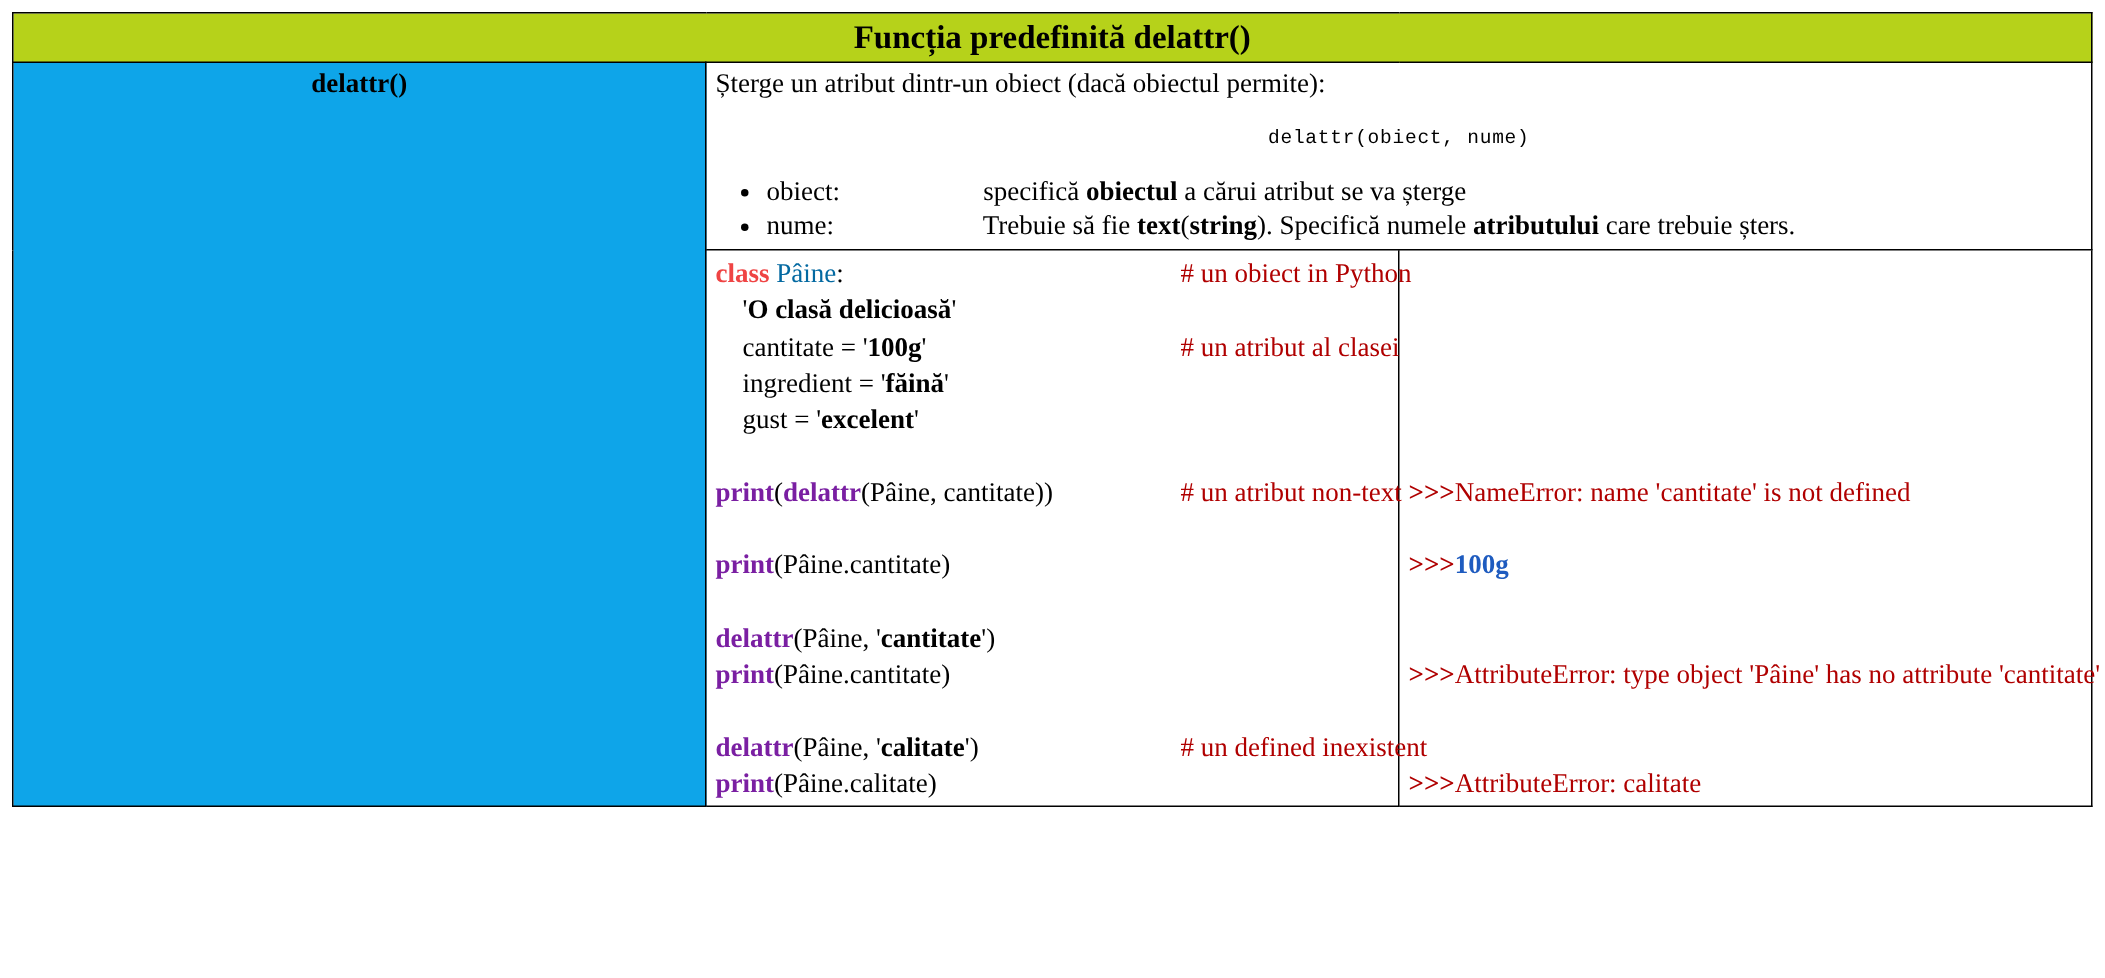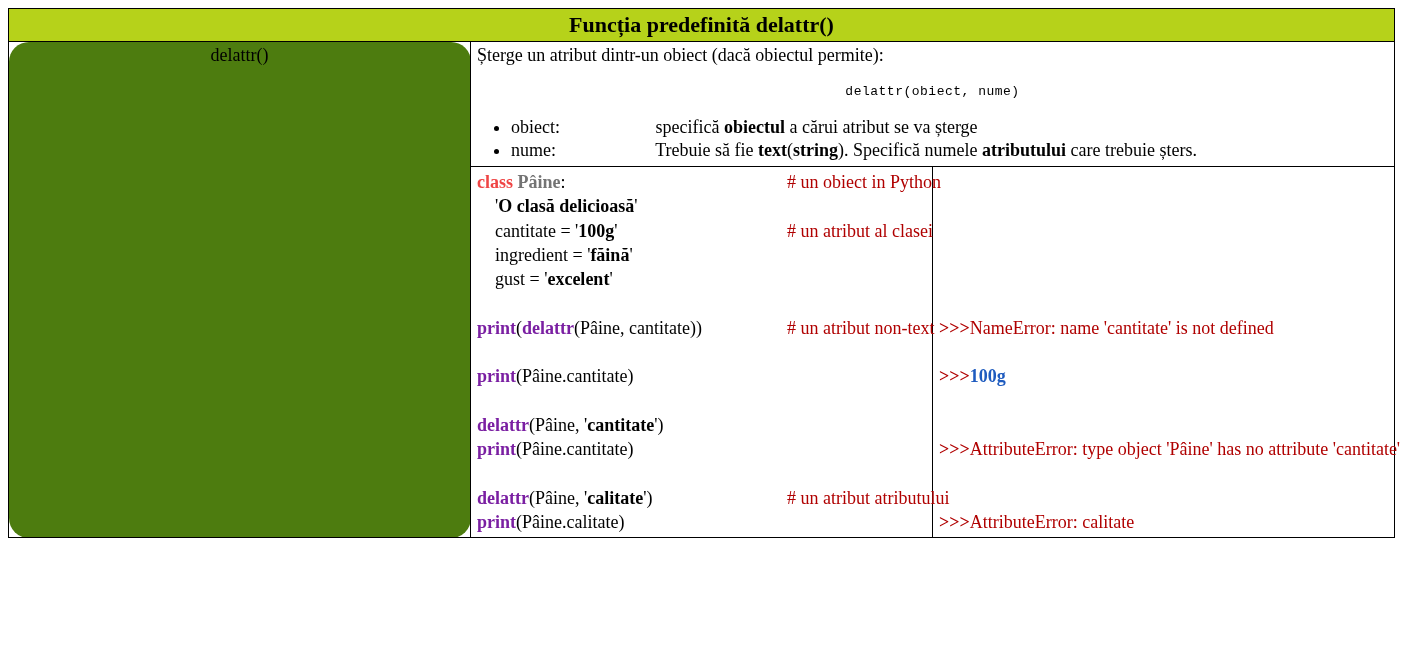--- a/index.html
+++ b/index.html
@@ -23,26 +23,25 @@
     vertical-align: top;
   }
   th.header {
     background: #b6d21a;
     text-align: center;
     font-weight: bold;
     font-size: 22px;
     padding: 6px;
   }
   td.sidebar {
-    background: #4d7c0f;
+    background: #0ea5e9;
     width: 100px;
     text-align: center;
     vertical-align: middle;
-    font-weight: normal;
-    border-radius: 20px;
+    font-weight: bold;
   }
   td.desc {
     padding: 8px 4px 8px 4px;
   }
   .syntax-line {
     text-align: center;
     font-family: "Liberation Mono","Courier New",monospace;
     font-size: 13px;
     letter-spacing: 0.5px;
     margin: 18px 0 18px 0;
@@ -55,21 +54,21 @@
     margin: 0;
     padding: 0 0 2px 0;
   }
   .param-name { display:inline-block; width: 140px; }
   .code-cell { padding: 4px 4px 4px 4px; }
   .code-line { white-space: pre; font-family: "Liberation Serif","Times New Roman",serif; font-size:18px; line-height:1.35; }
   .indent { padding-left: 18px; }
   .out-cell { padding-top:4px;margin-top:13px; }
   .out-line { white-space: pre; font-family: "Liberation Serif","Times New Roman",serif; font-size:18px; line-height:1.35;}
   .kw-orange { color:#ef4444; font-weight:bold; }
-  .kw-blue   { color:#737373; font-weight:bold; }
+  .kw-blue   { color:#0369a1; font-weight:normal; }
   .kw-green  { color:#000000; font-weight:bold; }
   .kw-purple { color:#7a1fa2; font-weight:bold; }
   .kw-red    { color:#b00000; }
   .kw-bluebold { color:#1e5bbf; font-weight:bold; }
   .bold { font-weight:bold; }
   .prompt { color:#b00000; font-weight:bold; }
   .comment-col { display:inline-block; }
   .code-first { display:inline-block; }
 </style>
 </head>
@@ -109,21 +108,21 @@
 <div class="code-line indent"><span>ingredient = '</span><span class="kw-green">făină</span><span>'</span></div>
 <div class="code-line indent"><span>gust = '</span><span class="kw-green">excelent</span><span>'</span></div>
 <div class="code-line"> </div>
 <div class="code-line"><span class="code-first" style="width:310px"><span class="kw-purple">print</span><span>(</span><span class="kw-purple">delattr</span><span>(Pâine, cantitate))</span></span><span class="kw-red comment-col"># un atribut non-text</span></div>
 <div class="code-line"> </div>
 <div class="code-line"><span class="kw-purple">print</span><span>(Pâine.cantitate)</span></div>
 <div class="code-line"> </div>
 <div class="code-line"><span class="kw-purple">delattr</span><span>(Pâine, '</span><span class="kw-green">cantitate</span><span>')</span></div>
 <div class="code-line"><span class="kw-purple">print</span><span>(Pâine.cantitate)</span></div>
 <div class="code-line"> </div>
-<div class="code-line"><span class="code-first" style="width:310px"><span class="kw-purple">delattr</span><span>(Pâine, '</span><span class="kw-green">calitate</span><span>')</span></span><span class="kw-red comment-col"># un atribut atributului</span></div>
+<div class="code-line"><span class="code-first" style="width:310px"><span class="kw-purple">delattr</span><span>(Pâine, '</span><span class="kw-green">calitate</span><span>')</span></span><span class="kw-red comment-col"># un defined inexistent</span></div>
 <div class="code-line"><span class="kw-purple">print</span><span>(Pâine.calitate)</span></div>
     </td>
     <td class="out-cell">
 <div class="out-line"> </div>
 <div class="out-line"> </div>
 <div class="out-line"> </div>
 <div class="out-line"> </div>
 <div class="out-line"> </div>
 <div class="out-line"> </div>
 <div class="out-line"><span class="prompt">&gt;&gt;&gt;</span><span class="kw-red">NameError: name 'cantitate' is not defined</span></div>

